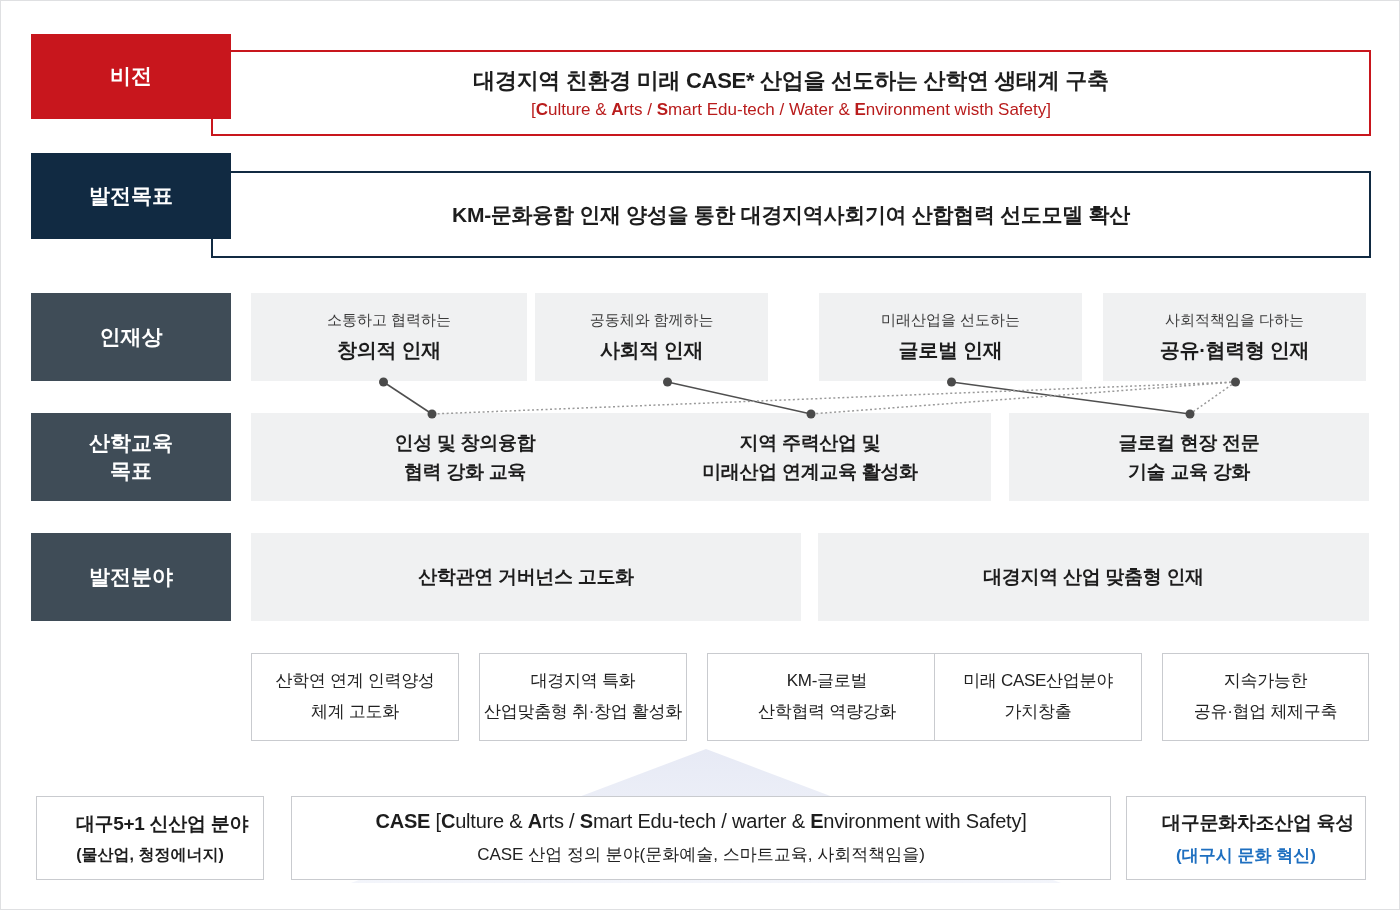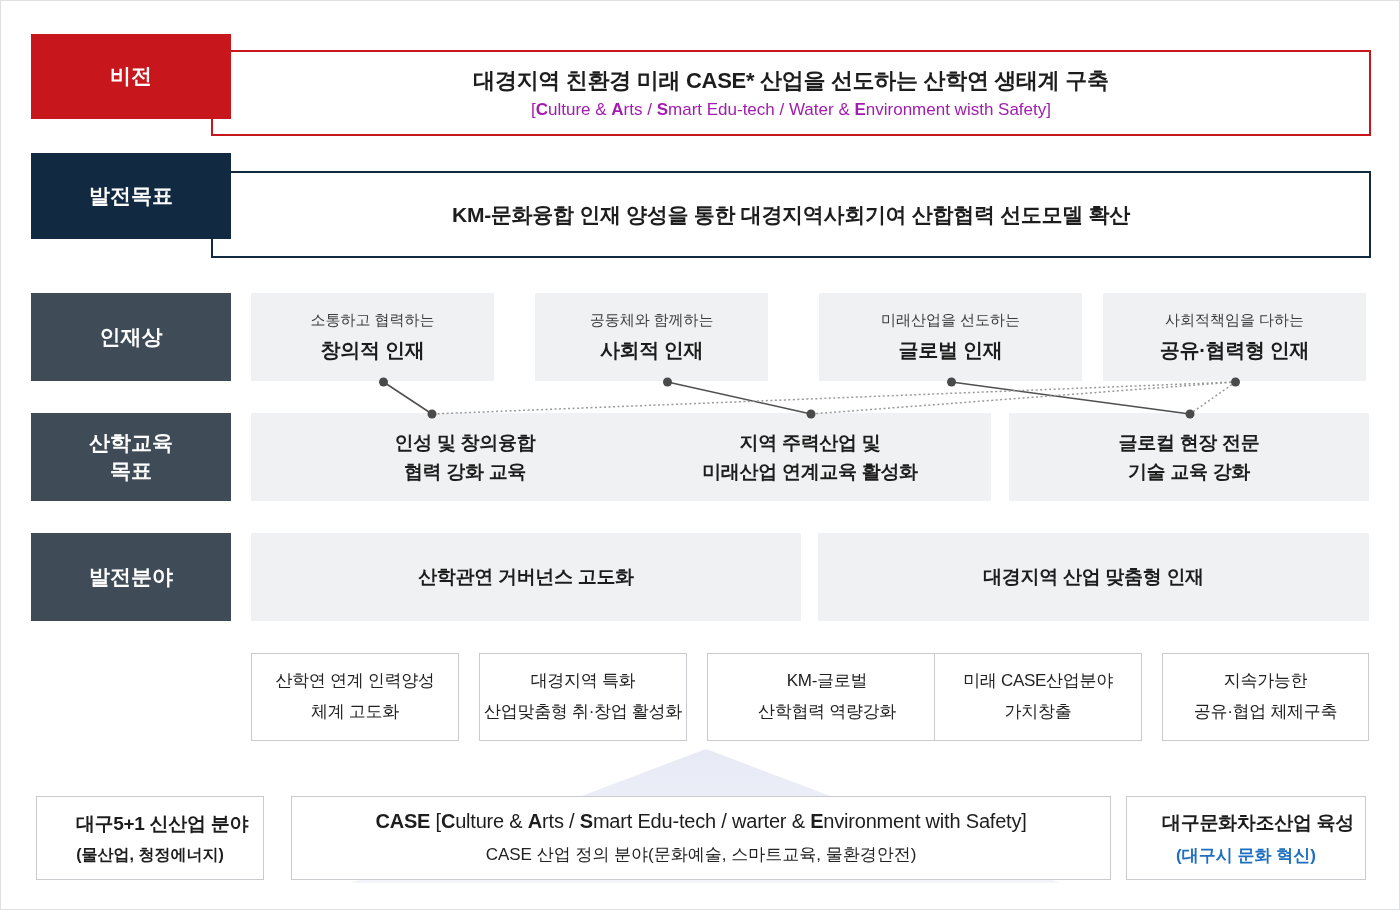--- a/index.html
+++ b/index.html
@@ -16,21 +16,21 @@
   .lbl-red   { background:var(--red,#c8161d); }
   .lbl-navy  { background:var(--navy,#112a42);font-family:Liberation Serif, serif; }
   .lbl-slate { background:var(--slate,#3f4c57); }
   .outline-box {
     position:absolute; left:210px; width:1156px; background:#fff; z-index:2;
     display:flex; flex-direction:column; align-items:center; justify-content:center; text-align:center;
   }
   .outline-red  { border:2px solid var(--red,#c8161d); }
   .outline-navy { border:2px solid var(--navy,#112a42); }
   .vision-title { font-size:22px; font-weight:700; letter-spacing:-0.3px; }
-  .vision-sub   { font-size:17px; color:#a21caf; margin-top:4px; }
+  .vision-sub   { font-size:17px; color:#b91c1c; margin-top:4px; }
   .vision-sub span { font-weight:400; }
   .goal-title   { font-size:21px; font-weight:700; letter-spacing:-0.3px; }
   .gray-box {
     position:absolute; background:var(--gray,#f0f1f2); z-index:2;
     display:flex; flex-direction:column; align-items:center; justify-content:center; text-align:center;
   }
   .talent-line1 { font-size:15px; color:#3b3b3b; margin-bottom:7px; }
   .talent-line2 { font-size:20px; font-weight:700; color:#1c1c1c; letter-spacing:-0.3px; }
   .edu-text, .dev-text { font-size:19px; font-weight:700; line-height:1.55; letter-spacing:-0.3px; }
   .white-box {
@@ -57,21 +57,21 @@
     <div class="vision-sub"><span>[</span><span style="font-weight: 800;">C</span><span>ulture &amp; </span><span style="font-weight: 800;">A</span><span>rts / </span><span style="font-weight: 800;">S</span><span>mart Edu-tech / Water &amp; </span><span style="font-weight: 800;">E</span><span>nvironment wisth Safety]</span></div>
   </div>
   <div class="row-label lbl-red" style="top:33px;height:85px;">비전</div>
 
   <div class="outline-box outline-navy" style="top:170px;height:83px;">
     <div class="goal-title">KM-문화융합 인재 양성을 통한 대경지역사회기여 산합협력 선도모델 확산</div>
   </div>
   <div class="row-label lbl-navy" style="top:152px;height:86px;">발전목표</div>
 
   <div class="row-label lbl-slate" style="top:292px;height:88px;">인재상</div>
-  <div class="gray-box" style="left:250px;top:292px;width:243px;height:88px;">
+  <div class="gray-box" style="left:250px;top:292px;width:276px;height:88px;">
     <div class="talent-line1">소통하고 협력하는</div>
     <div class="talent-line2">창의적 인재</div>
   </div>
   <div class="gray-box" style="left:534px;top:292px;width:233px;height:88px;font-family:Liberation Serif, serif;">
     <div class="talent-line1">공동체와 함께하는</div>
     <div class="talent-line2">사회적 인재</div>
   </div>
   <div class="gray-box" style="left:818px;top:292px;width:263px;height:88px;">
     <div class="talent-line1">미래산업을 선도하는</div>
     <div class="talent-line2">글로벌 인재</div>
@@ -150,20 +150,20 @@
       <circle cx="1189" cy="413" r="4.5" fill="#4a4a4a"></circle>
       <circle cx="1234.5" cy="381" r="4.5" fill="#4a4a4a"></circle>
     </svg>
 
   <div class="white-box" style="left:35px;top:795px;width:228px;height:84px;">
     <div class="bottom-line1">대구5+1 신산업 분야</div>
     <div class="bottom-line2">(물산업, 청정에너지)</div>
   </div>
   <div class="white-box" style="left:290px;top:795px;width:820px;height:84px;">
     <div class="case-line1"><span style="font-weight: 800;">CASE </span><span>[</span><span style="font-weight: 800;">C</span><span>ulture &amp; </span><span style="font-weight: 800;">A</span><span>rts / </span><span style="font-weight: 800;">S</span><span>mart Edu-tech / warter &amp; </span><span style="font-weight: 800;">E</span><span>nvironment with Safety]</span></div>
-    <div class="case-line2">CASE 산업 정의 분야(문화예술, 스마트교육, 물환경안전)</div>
+    <div class="case-line2">CASE 산업 정의 분야(문화예술, 스마트교육, 사회적책임을)</div>
   </div>
   <div class="white-box" style="left:1125px;top:795px;width:240px;height:84px;">
     <div class="bottom-line1">대구문화차조산업 육성</div>
     <div class="blue-text">(대구시 문화 혁신)</div>
   </div>
 
 </div>
 
 </body></html>

